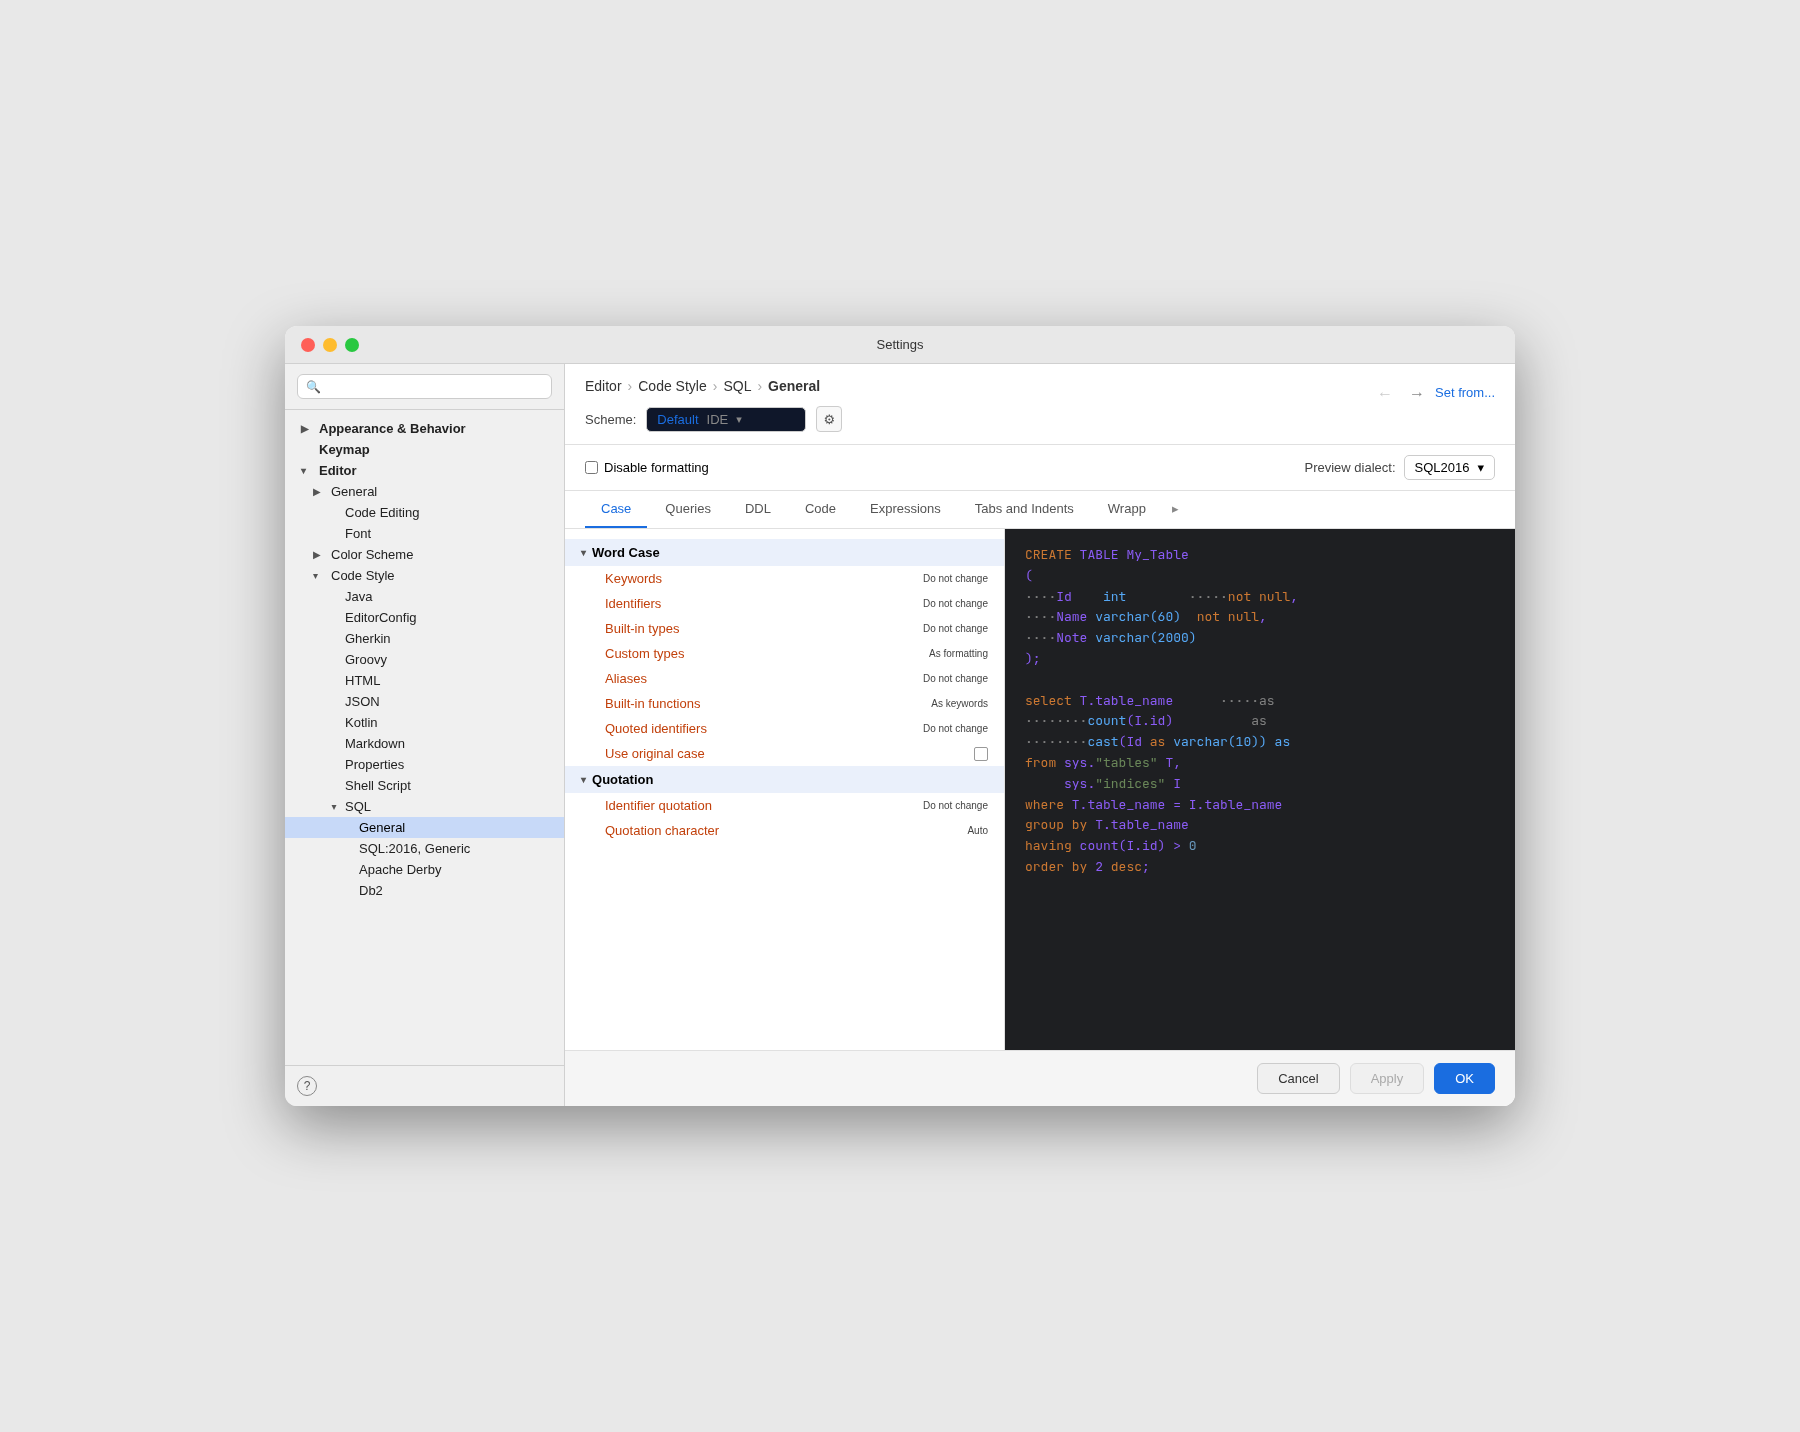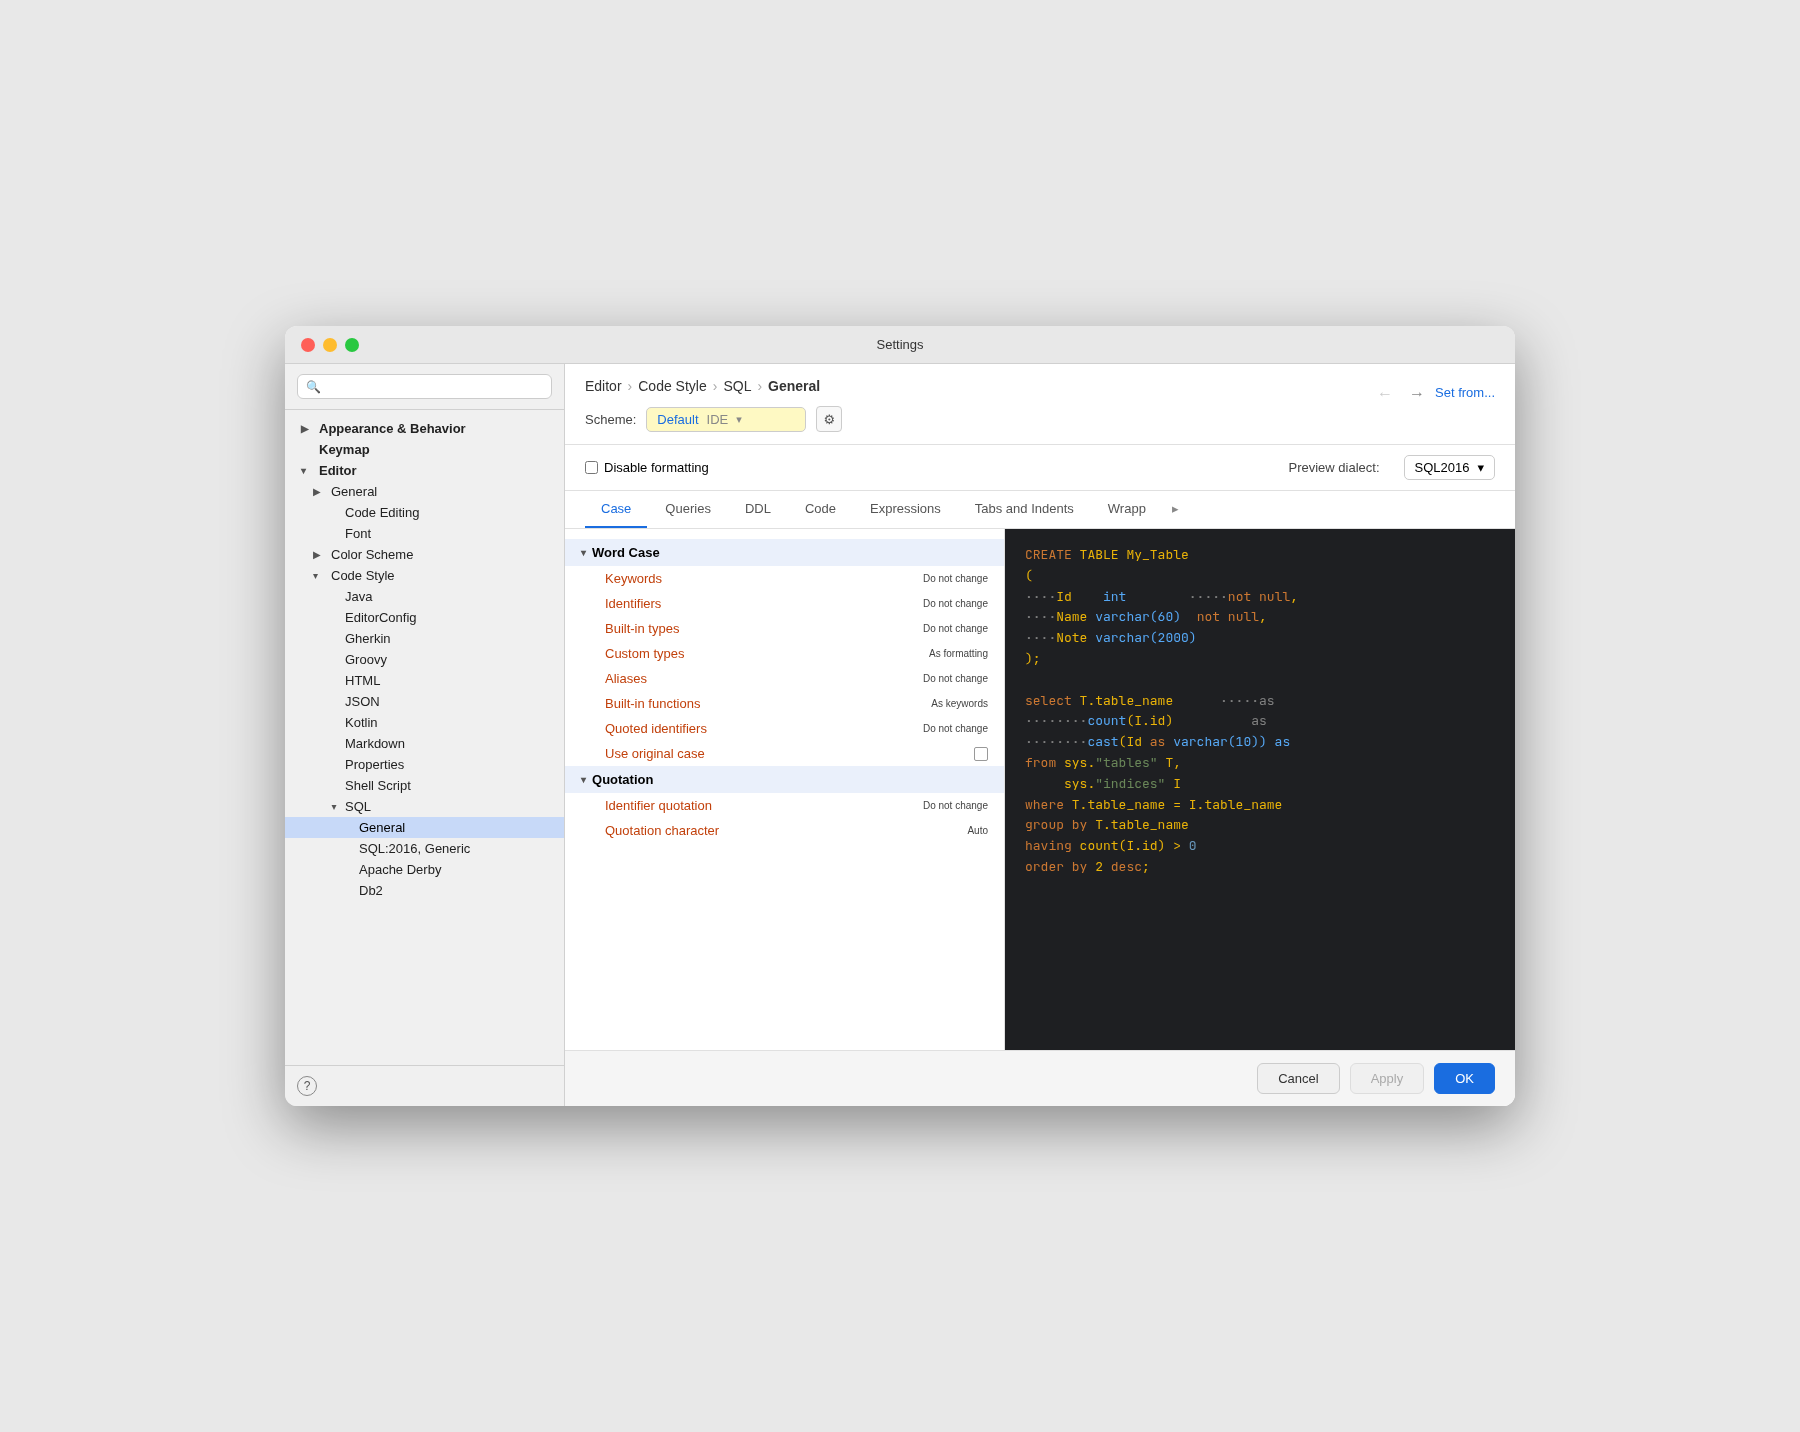--- a/index.html
+++ b/index.html
@@ -163,21 +163,21 @@
     .scheme-row {
       display: flex;
       align-items: center;
       gap: 10px;
       margin-bottom: 12px;
     }
     .scheme-label { font-size: 13px; color: #444; }
     .scheme-select {
       display: flex;
       align-items: center;
-      background: #fef9c3;
+      background: #0f172a;
       border: 1px solid #ccc;
       border-radius: 5px;
       padding: 4px 10px;
       gap: 8px;
       cursor: pointer;
       min-width: 160px;
     }
     .scheme-select-val { color: #1a6de0; font-weight: 500; }
     .scheme-ide { color: #888; }
     .scheme-chevron { color: #888; font-size: 11px; }
@@ -211,21 +211,21 @@
     }
     .checkbox-row {
       display: flex;
       align-items: center;
       gap: 6px;
     }
     .checkbox-row input { cursor: pointer; }
     .preview-dialect-row {
       display: flex;
       align-items: center;
-      gap: 24px;
+      gap: 8px;
       margin-left: auto;
     }
     .dialect-label { color: #444; font-size: 13px; }
     .dialect-select {
       display: flex;
       align-items: center;
       border: 1px solid #ccc;
       border-radius: 5px;
       padding: 4px 10px;
       background: #fff;
@@ -308,21 +308,21 @@
       line-height: 1.6;
     }
     .code-line {
       display: flex;
       white-space: pre;
     }
     .kw { color: #cc7832; } 
     .fn { color: #56a8f5; } 
     .st { color: #6897bb; } 
     .cm { color: #808080; } 
-    .plain { color: #eab308; }
+    .plain { color: #8b5cf6; }
     .str { color: #6a8759; }
     
     .footer {
       display: flex;
       justify-content: flex-end;
       align-items: center;
       padding: 12px 20px;
       gap: 10px;
       border-top: 1px solid #e0e0e0;
       background: #f5f5f5;

